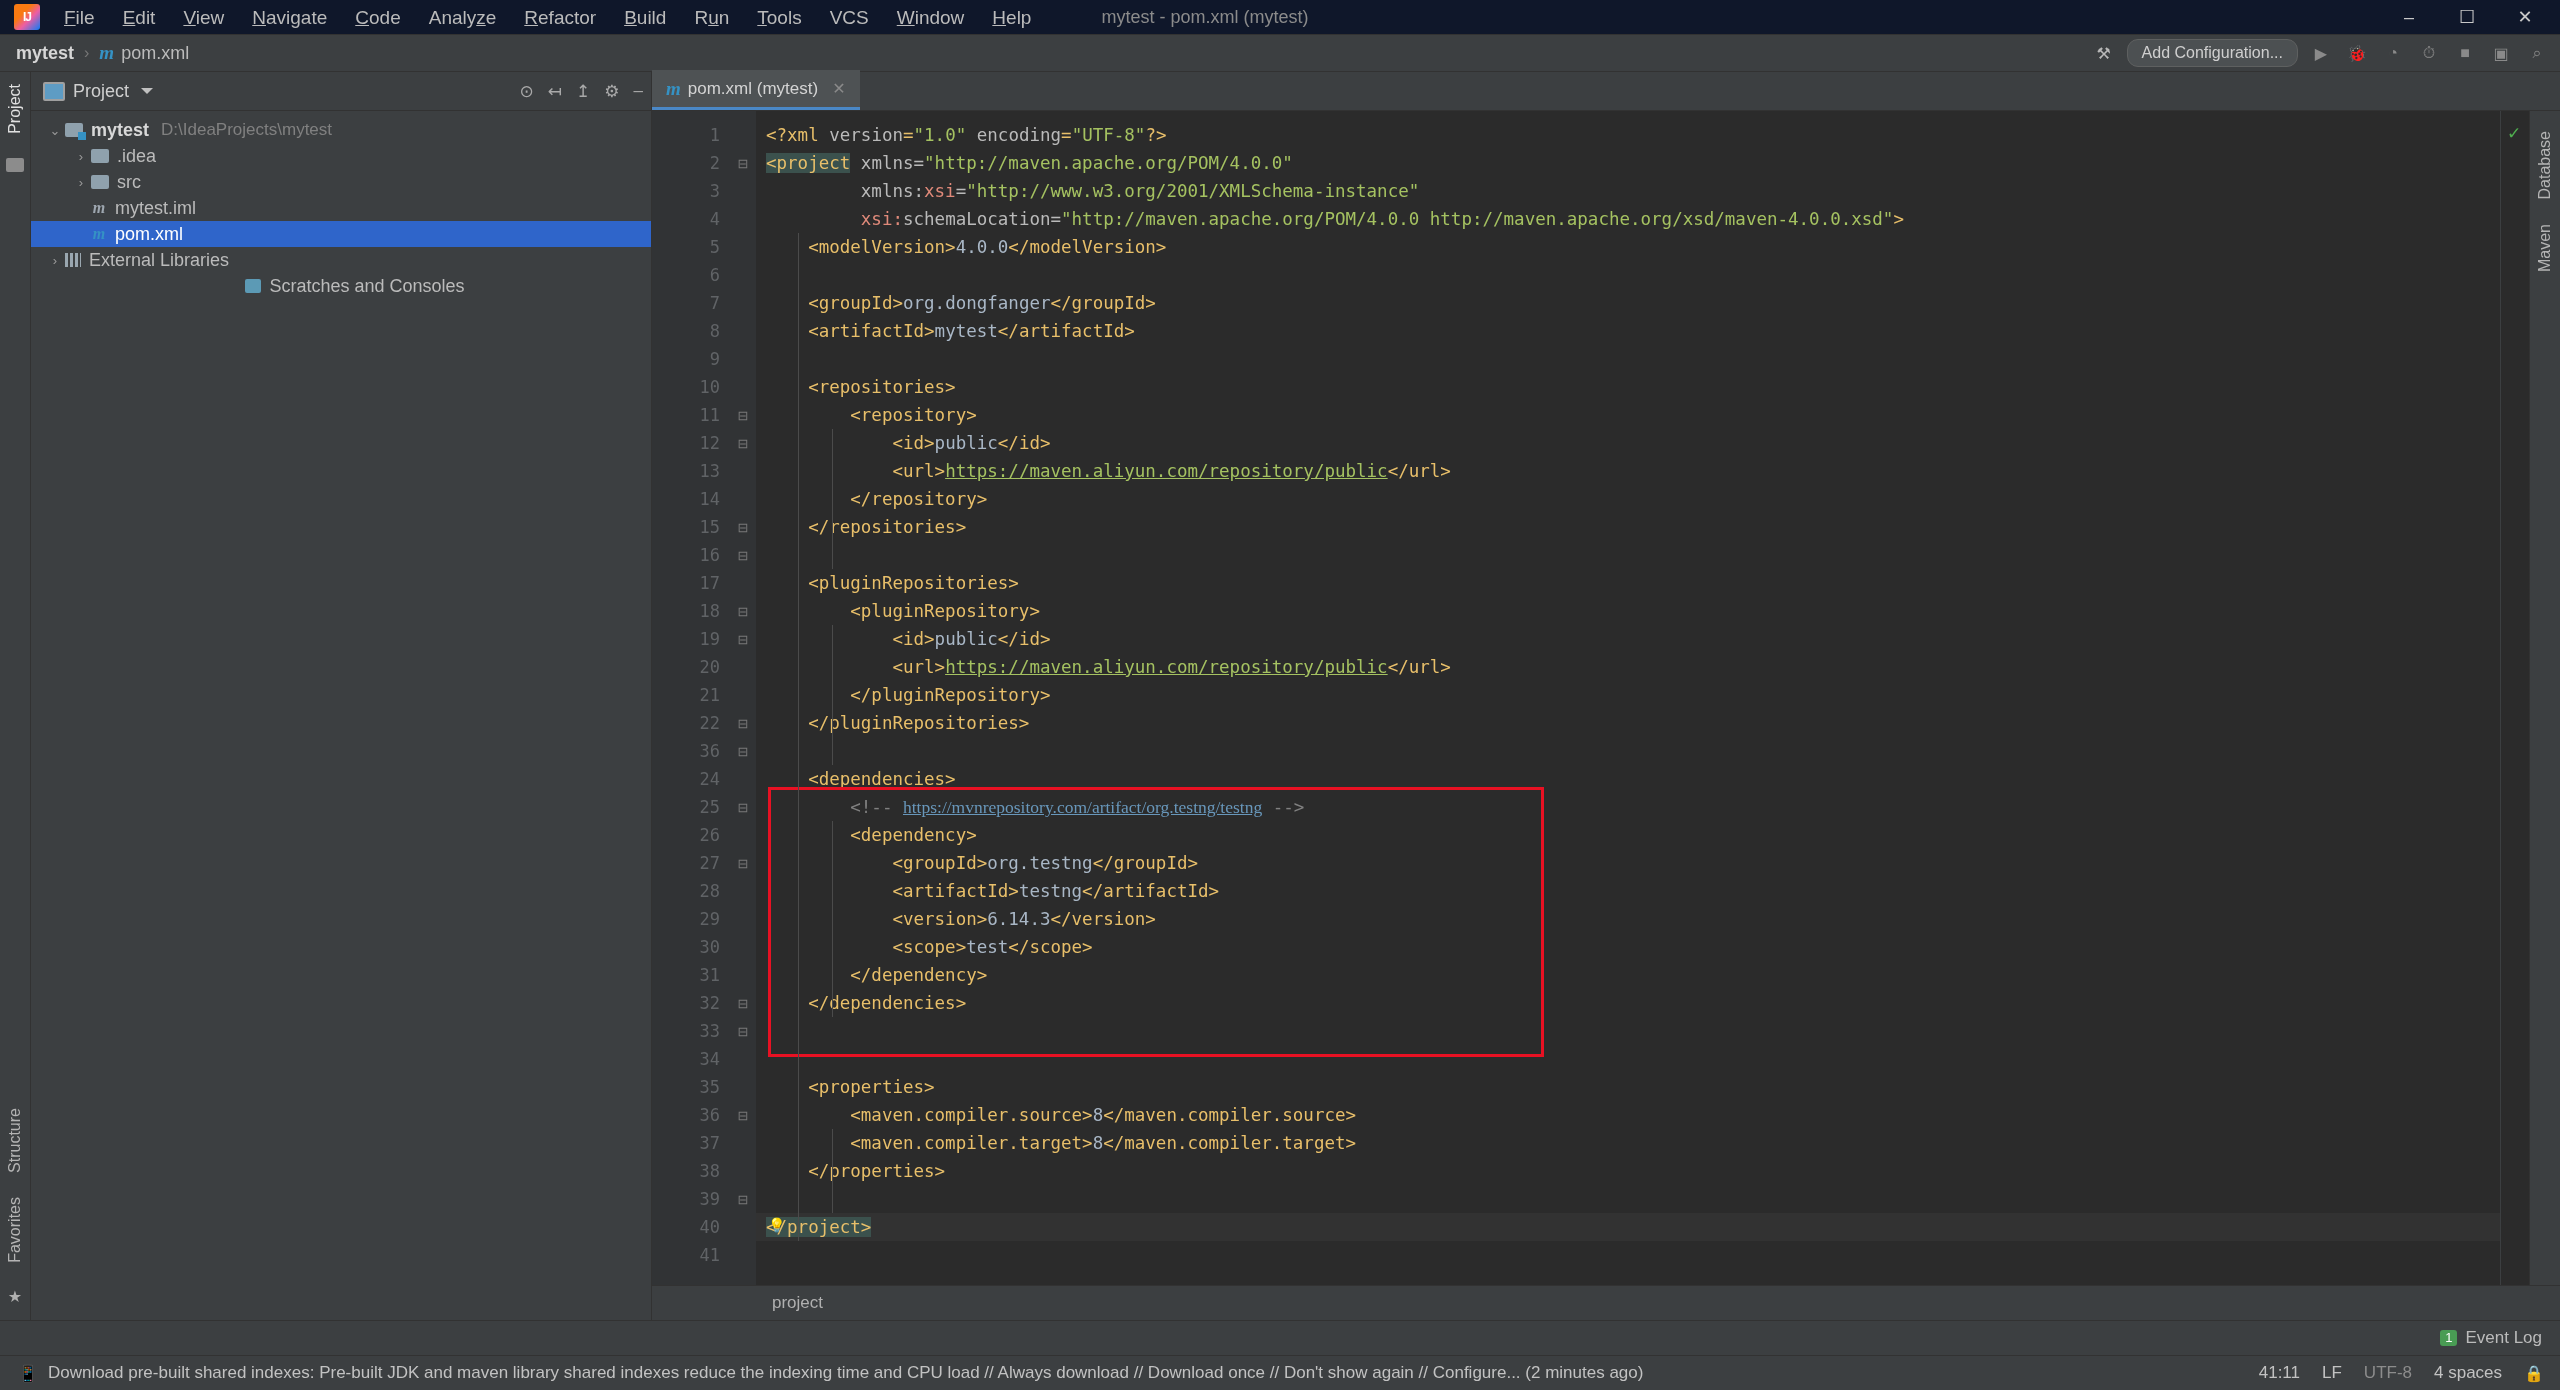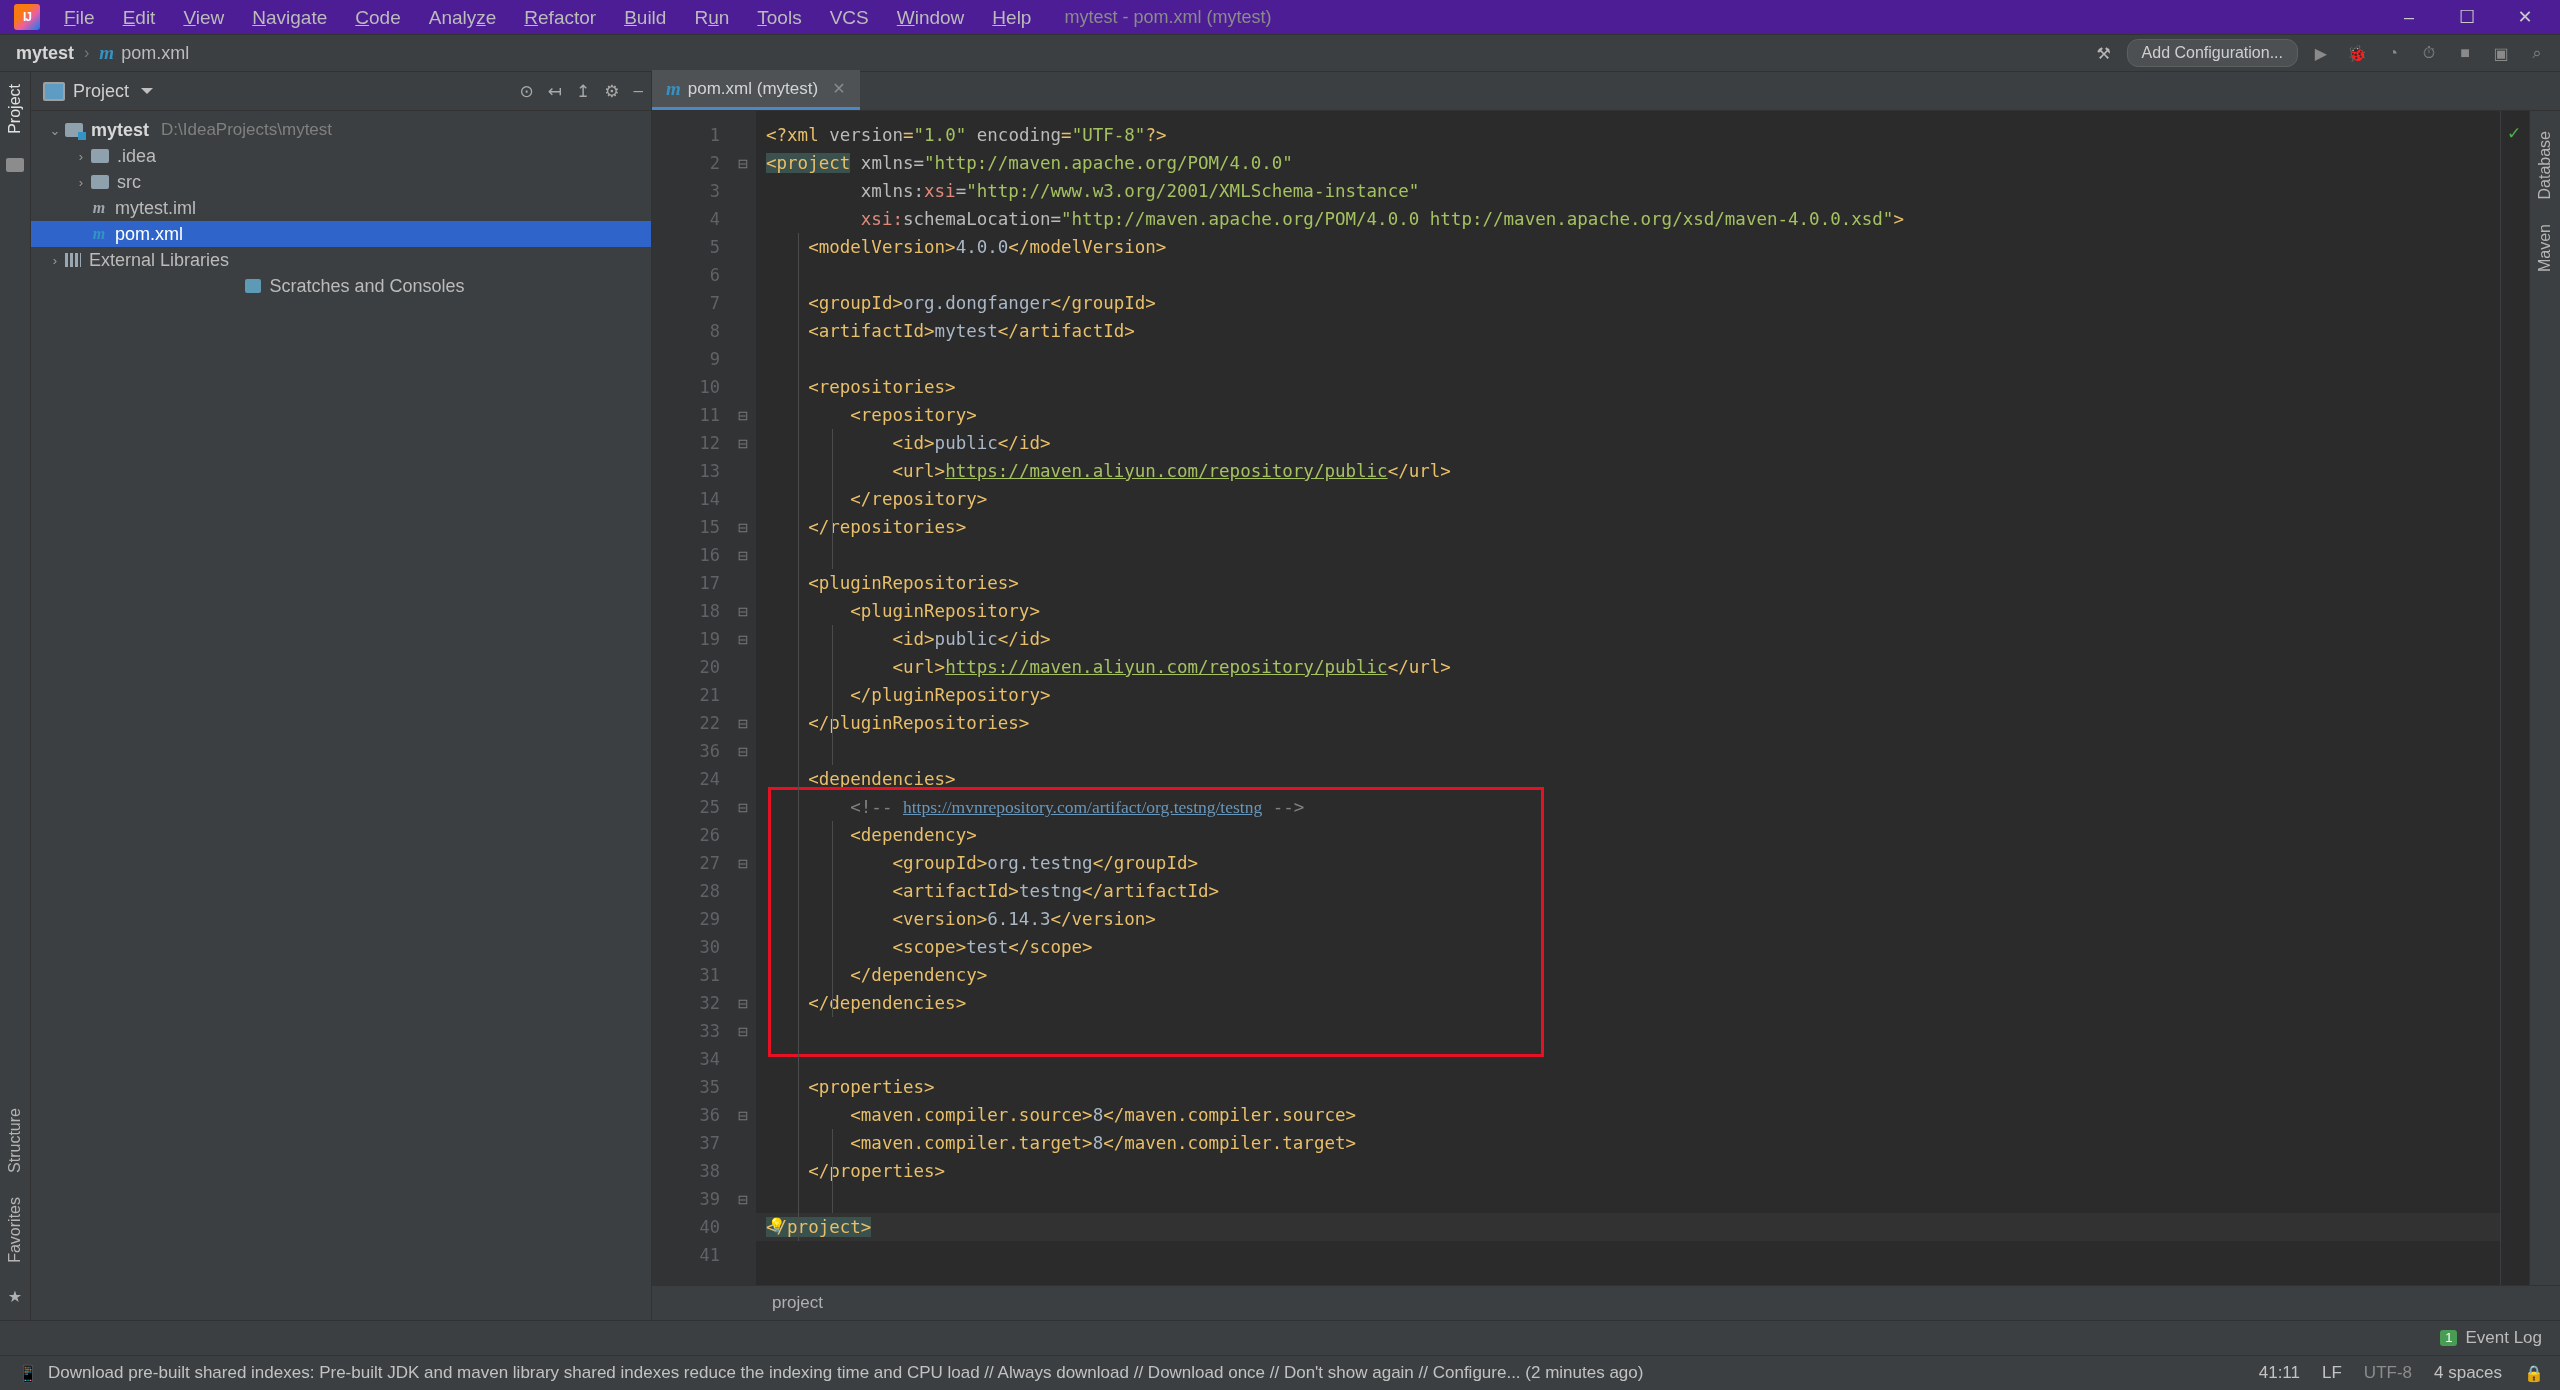--- a/index.html
+++ b/index.html
@@ -14,21 +14,21 @@
     width: 2560px; height: 1390px;
     background: #3c3f41;
     color: #bbbbbb;
     display: flex;
     flex-direction: column;
   }
 
   
   .menubar {
     height: 34px;
-    background: #4c1d95;
+    background: #0f172a;
     display: flex;
     align-items: center;
     padding: 0 6px;
     border-bottom: 1px solid #323232;
     flex: none;
     position: relative;
   }
   .ij-logo {
     width: 26px; height: 26px;
     margin: 0 10px 0 8px;
@@ -48,21 +48,21 @@
     font-size: 19px;
     color: #bbbbbb;
     padding: 4px 14px;
     white-space: nowrap;
     line-height: 1;
   }
   .menu-item .mn { text-decoration: underline; }
   .win-title {
     font-size: 18px;
     color: #8b8b8b;
-    margin-left: 19px;
+    margin-left: 56px;
     white-space: nowrap;
   }
   .win-buttons {
     position: absolute;
     right: 6px; top: 0; height: 34px;
     display: flex; align-items: center; gap: 0;
   }
   .win-btn {
     width: 58px; height: 34px;
     display: flex; align-items: center; justify-content: center;

